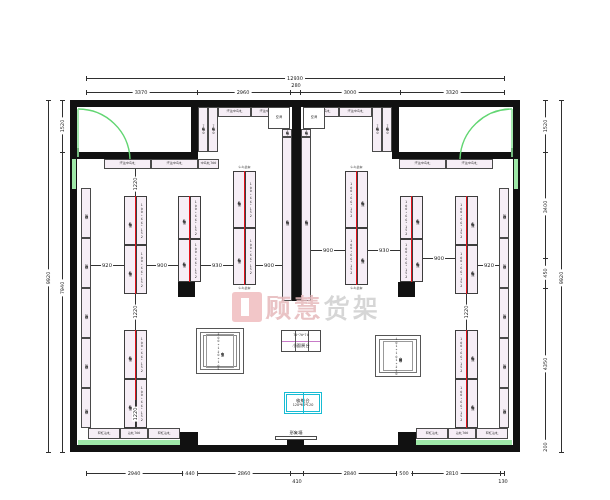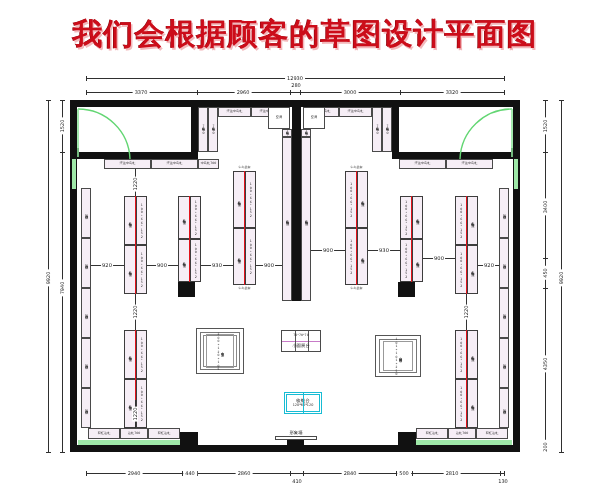--- a/index.html
+++ b/index.html
@@ -229,21 +229,20 @@
     font-family: "DejaVu Sans", sans-serif;
     white-space: nowrap;
     transform: translateX(-50%);
   }
 </style>
 </head>
 <body>
 
 <div id="root">
 
-  <div class="title">我们会根据顾客的草图设计平面图</div>
 
   <div class="plan">
 
     <div>
       <div class="dim-line-h" style="left:86px; top:78px; width:418px;"></div>
       <div class="tick-h" style="left:86px; top:75.5px;"></div>
       <div class="tick-h" style="left:504px; top:75.5px;"></div>
       <div class="dim-txt small" style="left:295px; top:78px;">12930</div>
     </div>
 
@@ -777,15 +776,21 @@
     </div>
     <div>
       <div class="iline-v" style="left:135px; top:400px; width:0; height:28px;"></div>
       <div class="idim v" style="left:135px; top:414px;">1220</div>
     </div>
     <div>
       <div class="iline-v" style="left:466px; top:294px; width:0; height:36px;"></div>
       <div class="idim v" style="left:466px; top:312px;">1220</div>
     </div>
 
+    <div class="watermark">
+      <div class="wm-badge"></div>
+      <div class="wm-text">
+        <span class="pink">顾慧</span><span>货架</span>
+      </div>
+    </div>
 
   </div>
 </div>
 
 </body></html>

